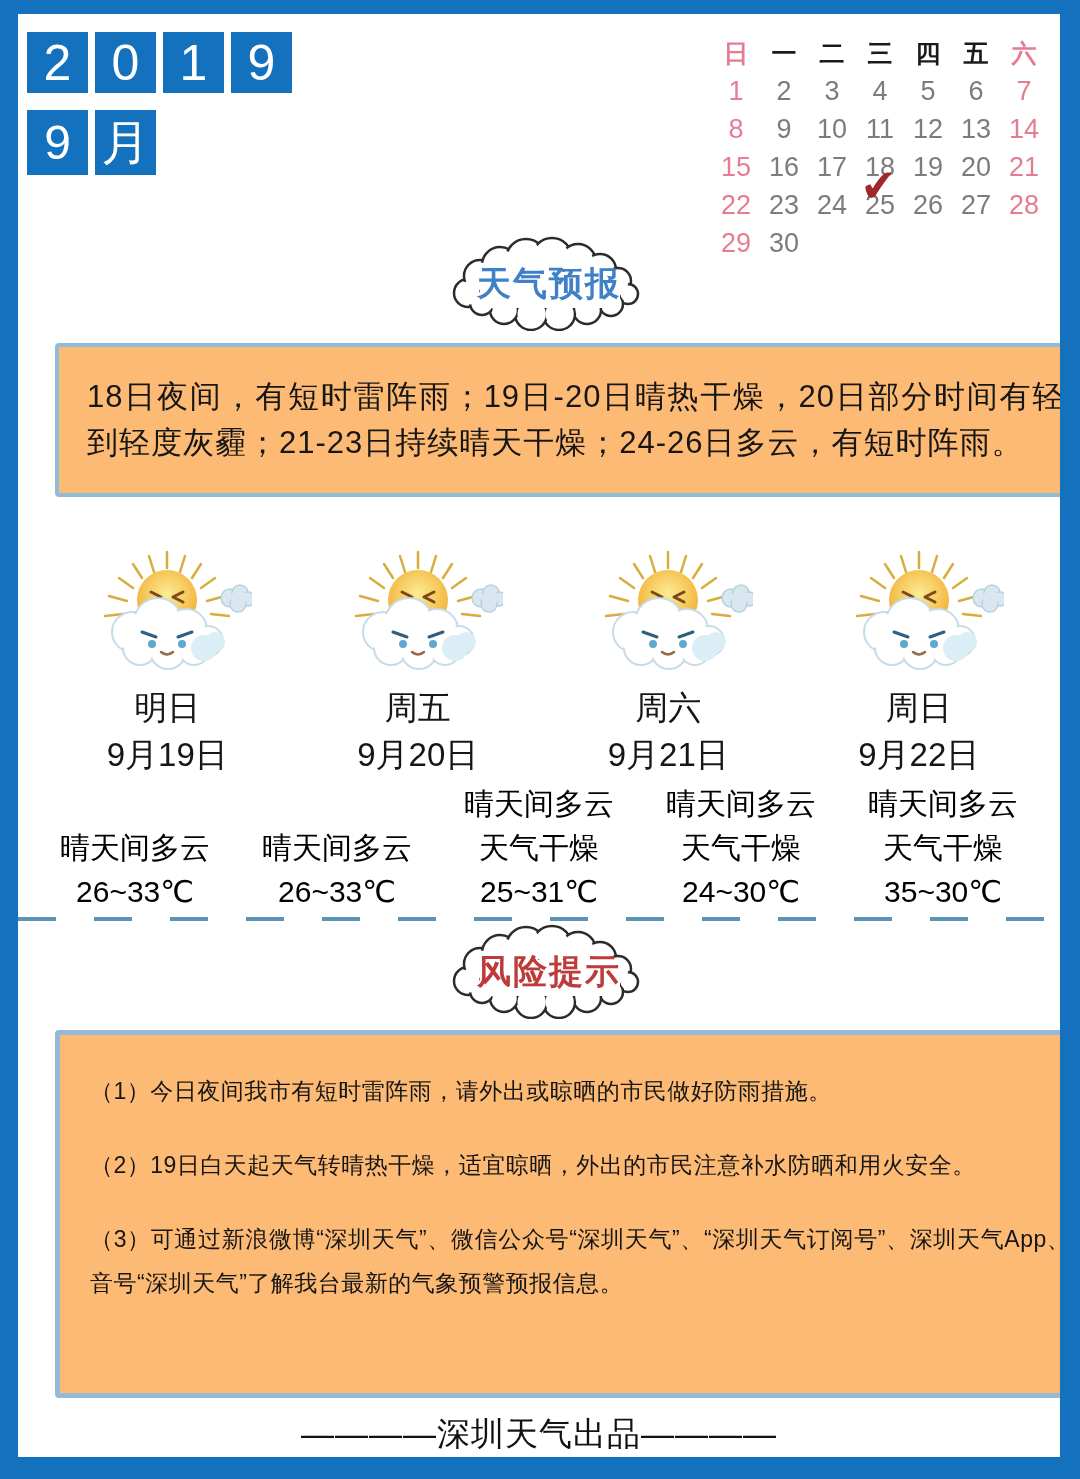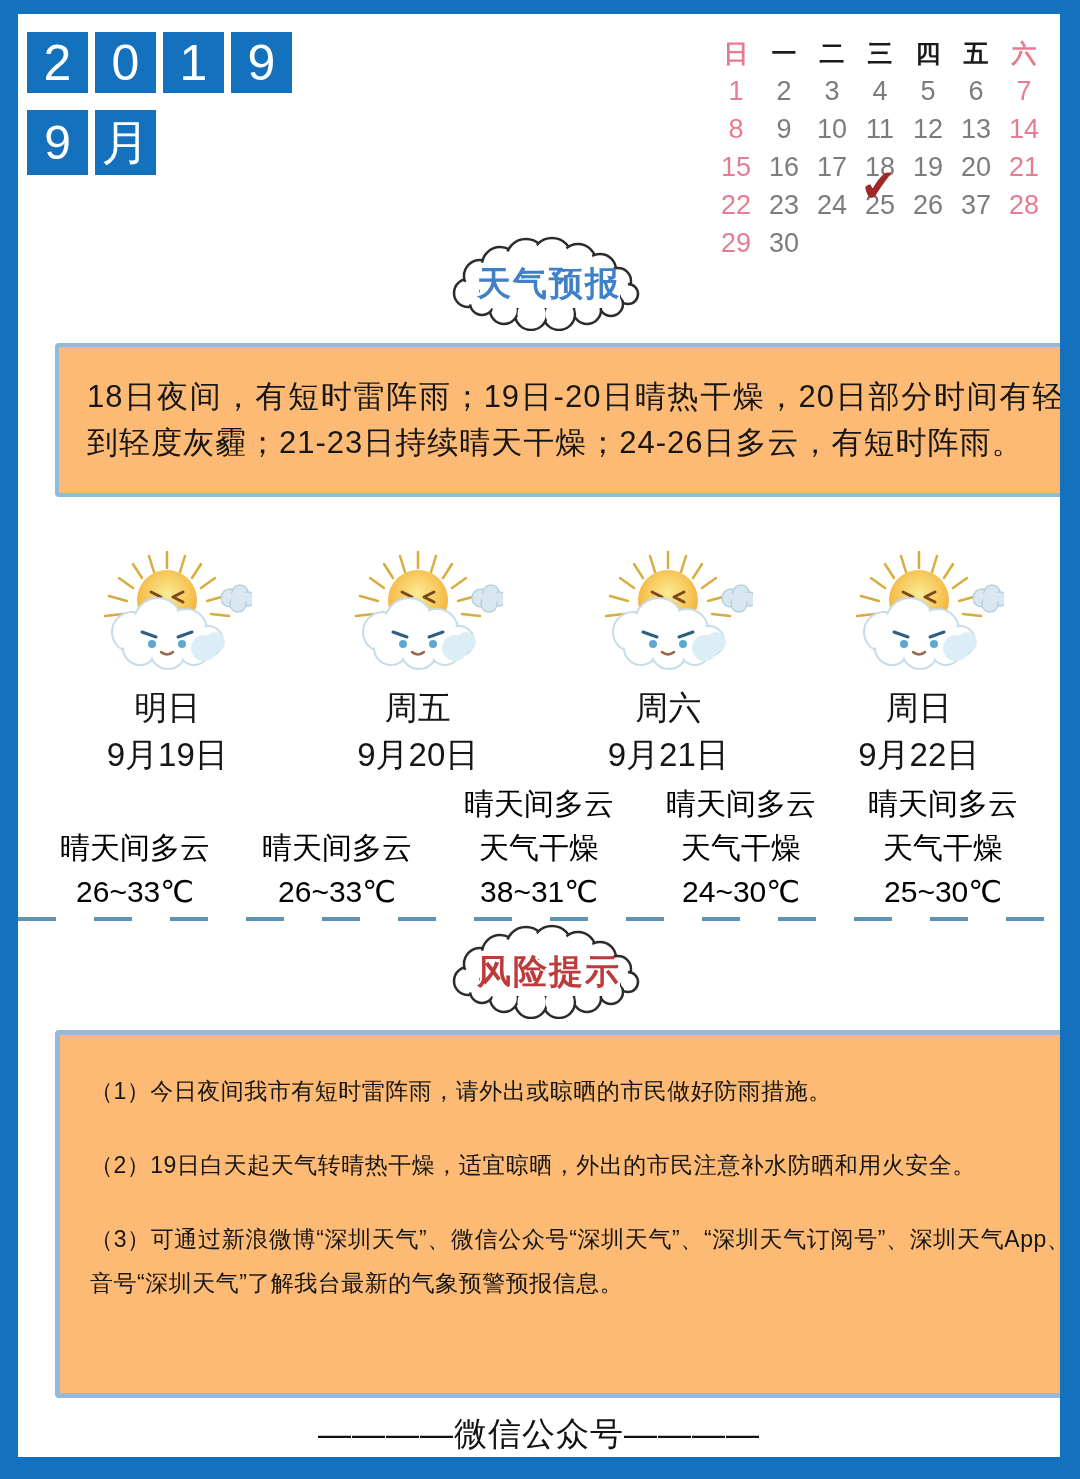--- a/index.html
+++ b/index.html
@@ -213,21 +213,21 @@
       <span class="cal-cell">18</span>
       <span class="cal-cell">19</span>
       <span class="cal-cell">20</span>
       <span class="cal-cell pink">21</span>
 
       <span class="cal-cell pink">22</span>
       <span class="cal-cell">23</span>
       <span class="cal-cell">24</span>
       <span class="cal-cell">25</span>
       <span class="cal-cell">26</span>
-      <span class="cal-cell">37</span>
+      <span class="cal-cell">27</span>
       <span class="cal-cell pink">28</span>
 
       <span class="cal-cell pink">29</span>
       <span class="cal-cell">30</span>
       <span class="cal-cell"></span>
       <span class="cal-cell"></span>
       <span class="cal-cell"></span>
       <span class="cal-cell"></span>
       <span class="cal-cell"></span>
 
@@ -283,45 +283,45 @@
         <div>26~33℃</div>
       </div>
       <div class="desc">
         <div>晴天间多云</div>
         <div></div>
         <div>26~33℃</div>
       </div>
       <div class="desc">
         <div>晴天间多云</div>
         <div>天气干燥</div>
-        <div>38~31℃</div>
+        <div>25~31℃</div>
       </div>
       <div class="desc">
         <div>晴天间多云</div>
         <div>天气干燥</div>
         <div>24~30℃</div>
       </div>
       <div class="desc">
         <div>晴天间多云</div>
         <div>天气干燥</div>
-        <div>25~30℃</div>
+        <div>35~30℃</div>
       </div>
     </div>
 
     <div class="divider"></div>
 
     <div class="badge badge-red badge2">
       <svg>
           <use href="#cloudBubble"></use>
         </svg>
       <div class="badge-text">风险提示</div>
     </div>
 
     <div class="info-box risk-box">
       <p>（1）今日夜间我市有短时雷阵雨，请外出或晾晒的市民做好防雨措施。</p>
       <p>（2）19日白天起天气转晴热干燥，适宜晾晒，外出的市民注意补水防晒和用火安全。</p>
       <p>（3）可通过新浪微博“深圳天气”、微信公众号“深圳天气”、“深圳天气订阅号”、深圳天气App、抖音号“深圳天气”了解我台最新的气象预警预报信息。</p>
     </div>
 
-    <div class="footer">————微信公众号————</div>
+    <div class="footer">————深圳天气出品————</div>
 
   </div>
 </div>
 
 </body></html>

